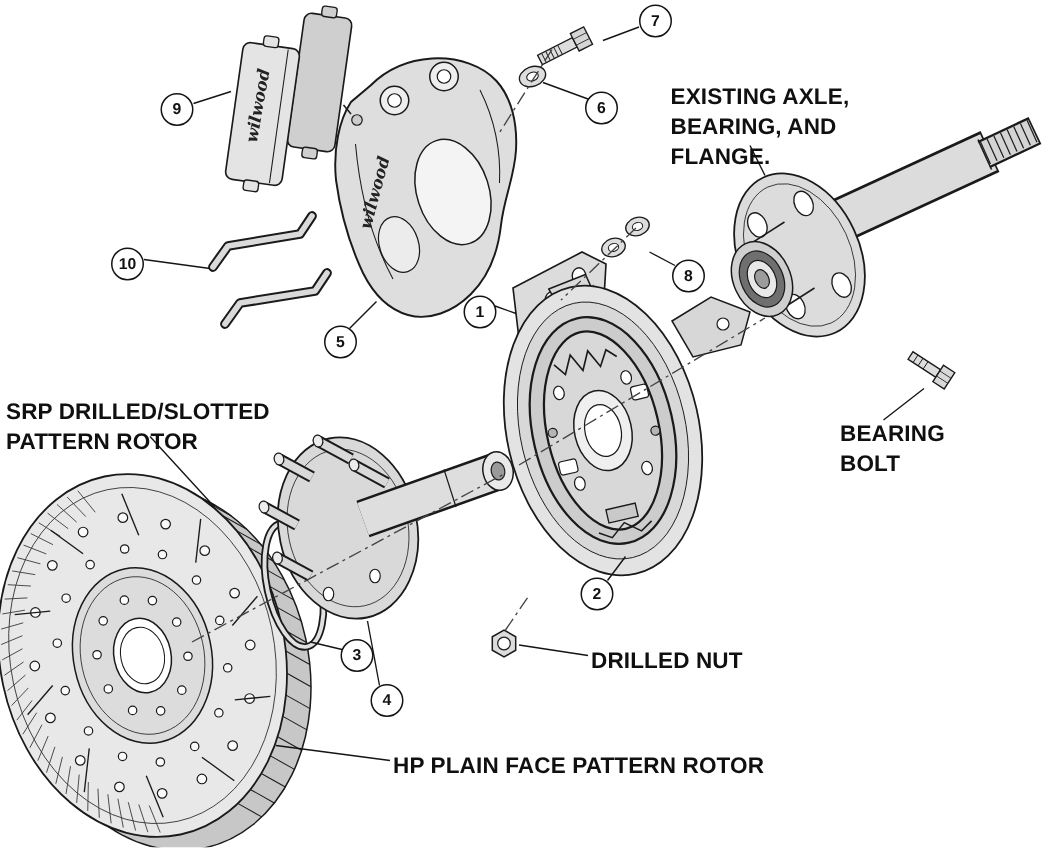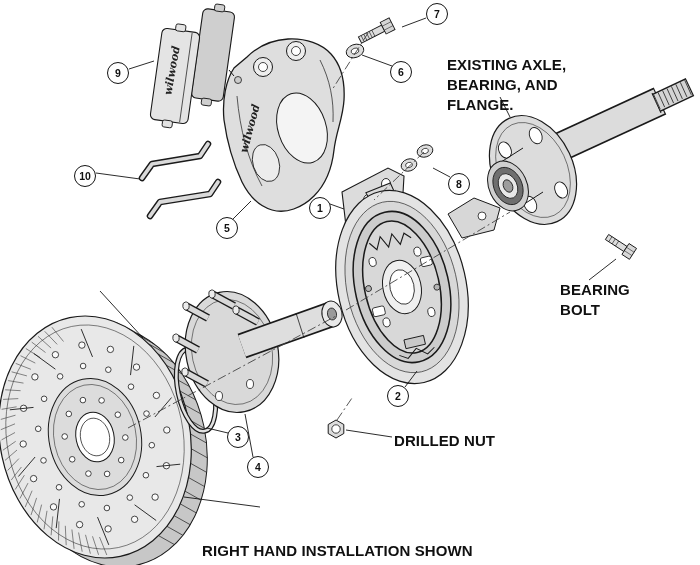--- a/index.html
+++ b/index.html
@@ -357,19 +357,21 @@
 <div class="callout" style="left:426px;top:3px">7</div>
 <div class="callout" style="left:448px;top:173px">8</div>
 <div class="callout" style="left:107px;top:62px">9</div>
 <div class="callout" style="left:74px;top:165px">10</div>
 
 <div class="lbl" style="left:447px;top:55px">EXISTING AXLE,
 BEARING, AND
 FLANGE.</div>
 <div class="lbl" style="left:560px;top:280px">BEARING
 BOLT</div>
+<div class="lbl" style="left:4px;top:265px">SRP DRILLED/SLOTTED
+PATTERN ROTOR</div>
 <div class="lbl" style="left:394px;top:431px">DRILLED NUT</div>
-<div class="lbl" style="left:202px;top:541px">RIGHT HAND INSTALLATION SHOWN</div>
+<div class="lbl" style="left:262px;top:501px">HP PLAIN FACE PATTERN ROTOR</div>
 
 <div class="brand brand-pad">wilwood</div>
 <div class="brand brand-caliper">wilwood</div>
 
 </div>
 
 </body></html>

